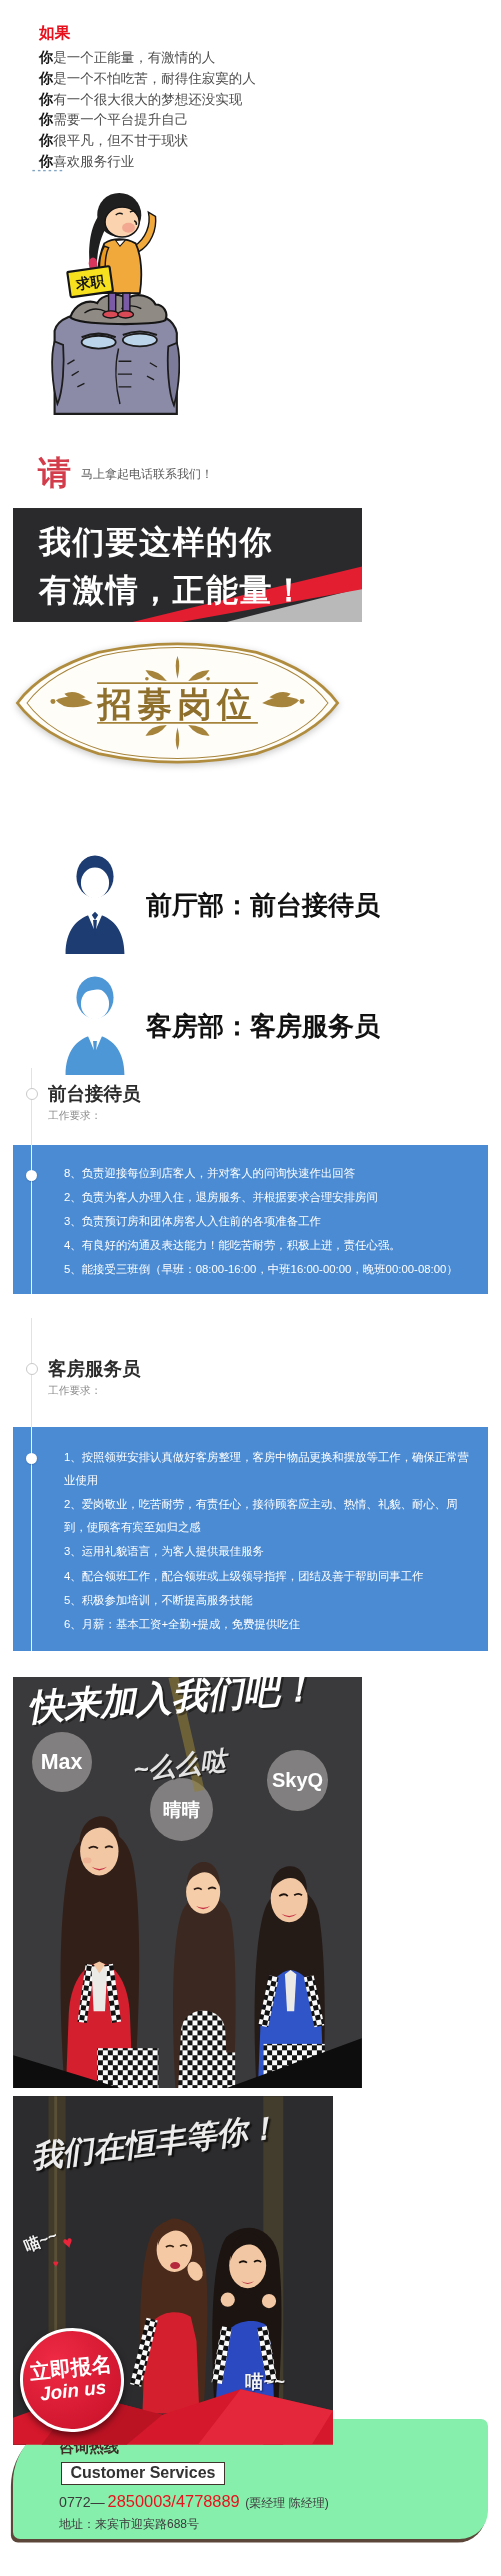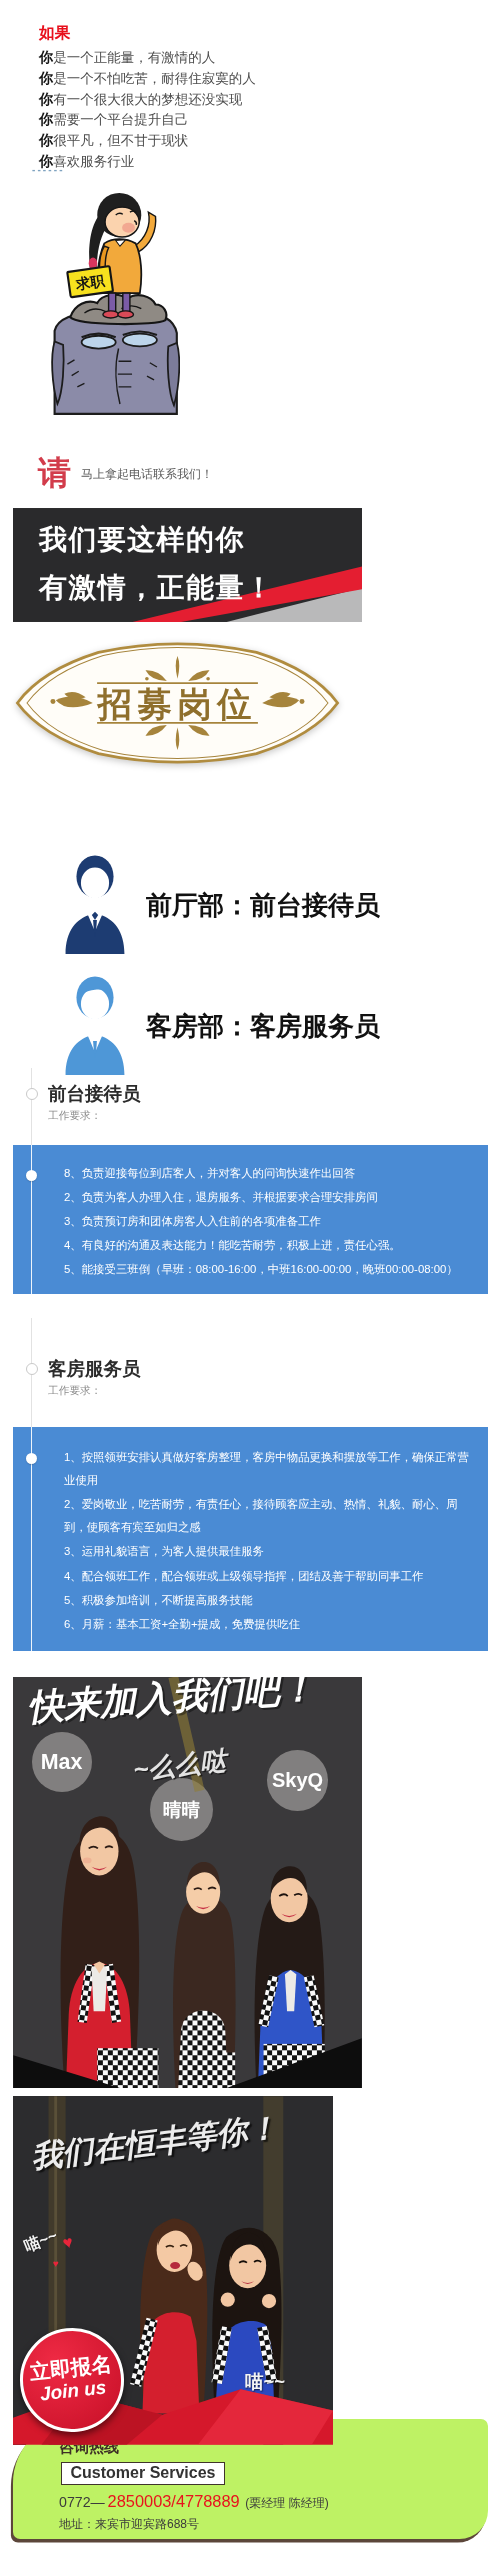--- a/index.html
+++ b/index.html
@@ -9,21 +9,21 @@
   
   .intro-heading{left:39px;top:23px;font-size:15.7px;font-weight:900;color:#e8101c;}
   .intro-line{left:39px;font-size:13.5px;color:#4d4d4d;white-space:nowrap;}
   .intro-line .pfx{font-weight:900;color:#141414;font-size:14.2px;}
   .ellipsis{left:32px;top:164px;font-size:10px;font-weight:bold;color:#7fa3c0;letter-spacing:2.1px;}
   
   .cta-big{left:38px;top:456px;font-size:33px;font-weight:900;color:#d23c4b;line-height:1;}
   .cta-text{left:81px;top:466px;font-size:12px;color:#595959;}
   
   .banner{left:13px;top:508px;width:349px;height:114px;}
-  .banner .bl{position:absolute;left:26px;color:#fff;font-weight:900;font-size:28px;letter-spacing:1.4px;white-space:nowrap;font-family:Liberation Serif, serif;}
+  .banner .bl{position:absolute;left:26px;color:#fff;font-weight:900;font-size:32px;letter-spacing:1.4px;white-space:nowrap;font-family:Liberation Serif, serif;}
   
   .gold-badge{left:13px;top:629px;width:329px;height:148px;filter:drop-shadow(0 2.8px 3.6px rgba(0,0,0,.22));}
   
   .pos-label{left:146px;font-size:26px;font-weight:900;color:#111;white-space:nowrap;}
   
   .tl-line{width:1.4px;background:#e2e2e2;left:31px;}
   .tl-ring{width:10px;height:10px;border:1.4px solid #c9c9c9;border-radius:50%;background:#fff;left:26px;}
   .sec-title{left:48px;font-size:18.5px;font-weight:900;color:#2b2b2b;}
   .sec-sub{left:48px;font-size:10.7px;color:#8c8c8c;}
   .req-box{left:13px;width:475px;background:#4a8bd4;color:#fff;}
@@ -46,21 +46,21 @@
             transform:rotate(-7deg);transform-origin:left top;white-space:nowrap;text-shadow:2.1px 2.1px 1.4px rgba(0,0,0,.65);z-index:3;}
   .meow{position:absolute;color:#f3f3f3;font-weight:bold;text-shadow:0.7px 0.7px 1.4px rgba(0,0,0,.6);z-index:3;}
   .heart{position:absolute;color:#e8253a;z-index:3;}
   .join-badge{position:absolute;left:7.1px;top:232px;width:98px;height:98px;border-radius:50%;
               background:radial-gradient(circle at 35% 30%,#ef2a44,#c60f27);border:3.6px solid #fff;
               box-shadow:0 3.6px 7.1px rgba(0,0,0,.5);display:flex;flex-direction:column;align-items:center;
               justify-content:center;transform:rotate(-6deg);z-index:4;color:#fff;}
   .join-cn{font-size:20.6px;font-weight:900;line-height:1.1;}
   .join-en{font-size:19px;font-style:italic;font-weight:700;line-height:1.2;}
   
-  .footer-card{left:13px;top:2419px;width:475px;height:120px;background:#bef264;
+  .footer-card{left:13px;top:2419px;width:475px;height:120px;background:#86efac;
                border-radius:64px 7.1px 28.5px 7.1px;box-shadow:-2.1px 3.6px 0 0 #5c463a;}
   .fc-title{position:absolute;left:46px;top:18.5px;font-size:15px;font-weight:900;color:#3d2f26;}
   .cs-ribbon{position:absolute;left:48px;top:43px;background:#fff;border:1.4px solid #40352c;padding:1.4px 8.5px;
              font-size:16px;font-weight:bold;color:#333;}
   .cs-ribbon::before{content:"";position:absolute;left:-7.1px;top:3.6px;width:13px;height:15.7px;background:#5c463a;
              border-radius:0 0 10px 1.4px;z-index:-1;}
   .cs-ribbon::after{content:"";position:absolute;right:-7.1px;top:3.6px;width:13px;height:15.7px;background:#5c463a;
              border-radius:0 0 1.4px 10px;z-index:-1;}
   .fc-phone{position:absolute;left:46px;top:73px;display:flex;align-items:baseline;gap:2.8px;white-space:nowrap;}
   .fc-phone .pp{font-size:14.2px;color:#3c3c3c;}

